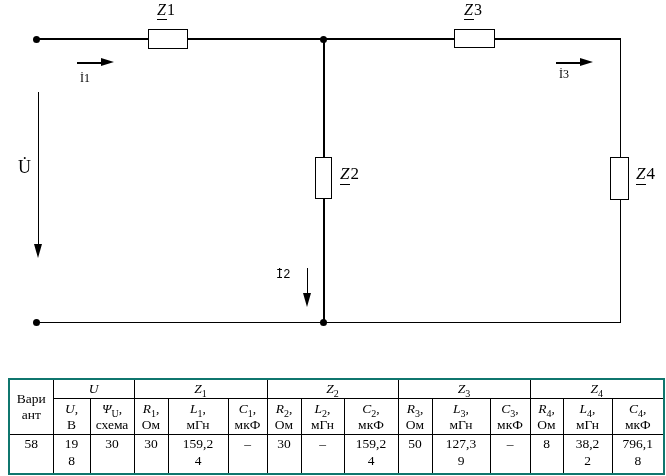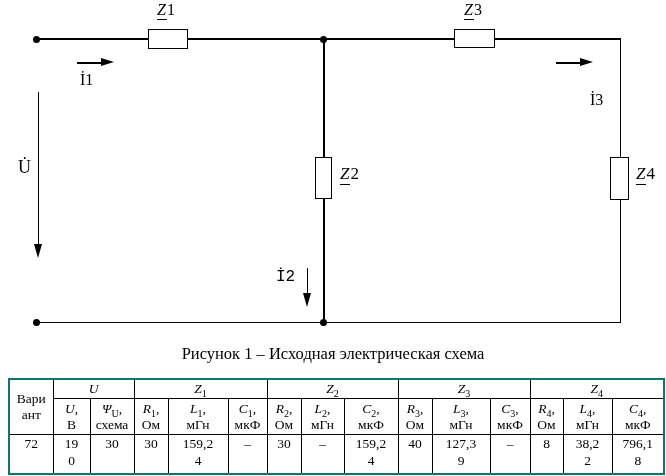--- a/index.html
+++ b/index.html
@@ -8,21 +8,21 @@
     font-family:"Liberation Serif", serif; color:#000; overflow:hidden;
   }
   
   .wire { position:absolute; background:#000; }
   .ebox { position:absolute; background:#fff; border:1.5px solid #000; box-sizing:border-box; }
   .node { position:absolute; width:7px; height:7px; border-radius:50%; background:#000; }
   .lbl  { position:absolute; white-space:nowrap; line-height:1; }
   .zl   { font-size:16px; }
   .zl2  { font-size:17px; }
   .zl .zsym, .zl2 .zsym { font-style:italic; border-bottom:1.4px solid #000; padding:0 1px 1px 0; }
-  .il   { font-size:16px; }
+  .il   { font-size:12px; }
   .ul   { font-size:18px; }
   .ah-right { position:absolute; width:0; height:0;
     border-top:4.6px solid transparent; border-bottom:4.6px solid transparent;
     border-left:13px solid #000; }
   .ah-down { position:absolute; width:0; height:0;
     border-left:4.6px solid transparent; border-right:4.6px solid transparent;
     border-top:14px solid #000; }
   
   .caption { position:absolute; left:0; top:344px; width:666px;
     text-align:center; font-size:16.5px; line-height:1.2; }
@@ -65,33 +65,32 @@
     <div class="lbl zl" style="left:464px; top:2px;"><span class="zsym">Z</span><span>3</span></div>
     <div class="lbl zl2" style="left:340px; top:165px;"><span class="zsym">Z</span><span>2</span></div>
     <div class="lbl zl2" style="left:636px; top:165px;"><span class="zsym">Z</span><span>4</span></div>
 
     <div class="wire" style="left:77px; top:62.3px; width:25px; height:1.4px;"></div>
     <div class="ah-right" style="left:101px; top:58.4px;"></div>
     <div class="lbl il" style="left:80px; top:72px;">İ1</div>
 
     <div class="wire" style="left:556px; top:62.3px; width:25px; height:1.4px;"></div>
     <div class="ah-right" style="left:580px; top:58.4px;"></div>
-    <div class="lbl il" style="left:559px; top:92px;margin-left:31px;">İ3</div>
+    <div class="lbl il" style="left:559px; top:68px;">İ3</div>
 
     <div class="wire" style="left:306.6px; top:268px; width:1.4px; height:27px;"></div>
     <div class="ah-down" style="left:302.8px; top:293px;"></div>
     <div class="lbl il" style="left:276px; top:269px;font-family:Liberation Mono, monospace;">İ2</div>
 
     <div class="node" style="left:32.5px; top:35.7px;"></div>
     <div class="node" style="left:320.2px; top:35.7px;"></div>
     <div class="node" style="left:320.2px; top:318.7px;"></div>
     <div class="node" style="left:32.5px; top:318.7px;"></div>
   </div>
 
-  <div class="caption">Рисунок 1 – Исходная электрическая схема</div>
 
   <table id="vtable">
     <colgroup>
       <col style="width:44px">
         <col style="width:37px">
         <col style="width:44px">
       <col style="width:34px">
         <col style="width:60px">
         <col style="width:39px">
       <col style="width:34px">
@@ -166,33 +165,33 @@
       <td>
             <div><i>L</i><sub>4</sub><span>,</span></div>
             <div>мГн</div>
           </td>
       <td>
             <div><i>C</i><sub>4</sub><span>,</span></div>
             <div>мкФ</div>
           </td>
     </tr>
     <tr class="dr">
-      <td class="pre">72</td>
+      <td class="pre">58</td>
       <td class="pre">19
-0</td>
+8</td>
       <td class="pre">30</td>
       <td class="pre">30</td>
       <td class="pre">159,2
 4</td>
       <td class="pre">–</td>
       <td class="pre">30</td>
       <td class="pre">–</td>
       <td class="pre">159,2
 4</td>
-      <td class="pre">40</td>
+      <td class="pre">50</td>
       <td class="pre">127,3
 9</td>
       <td class="pre">–</td>
       <td class="pre">8</td>
       <td class="pre">38,2
 2</td>
       <td class="pre">796,1
 8</td>
     </tr>
   </tbody>

